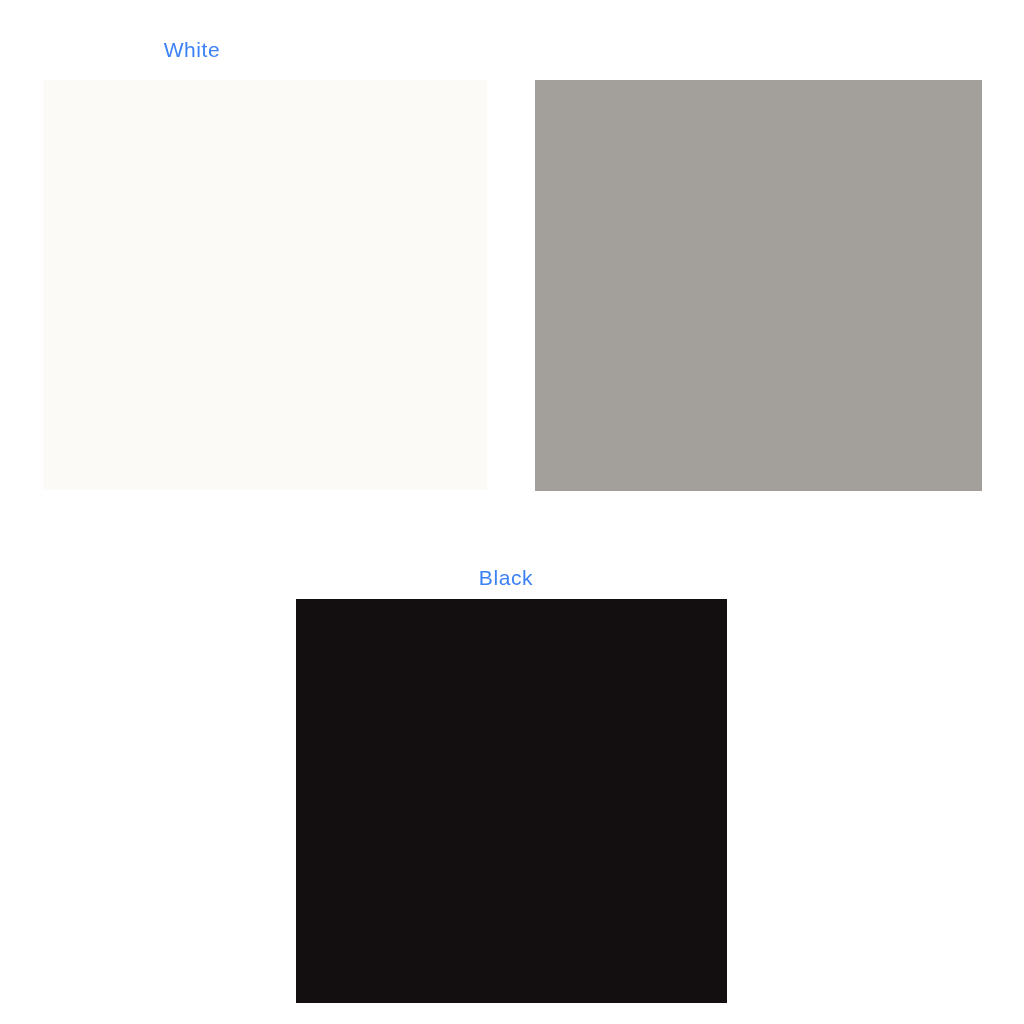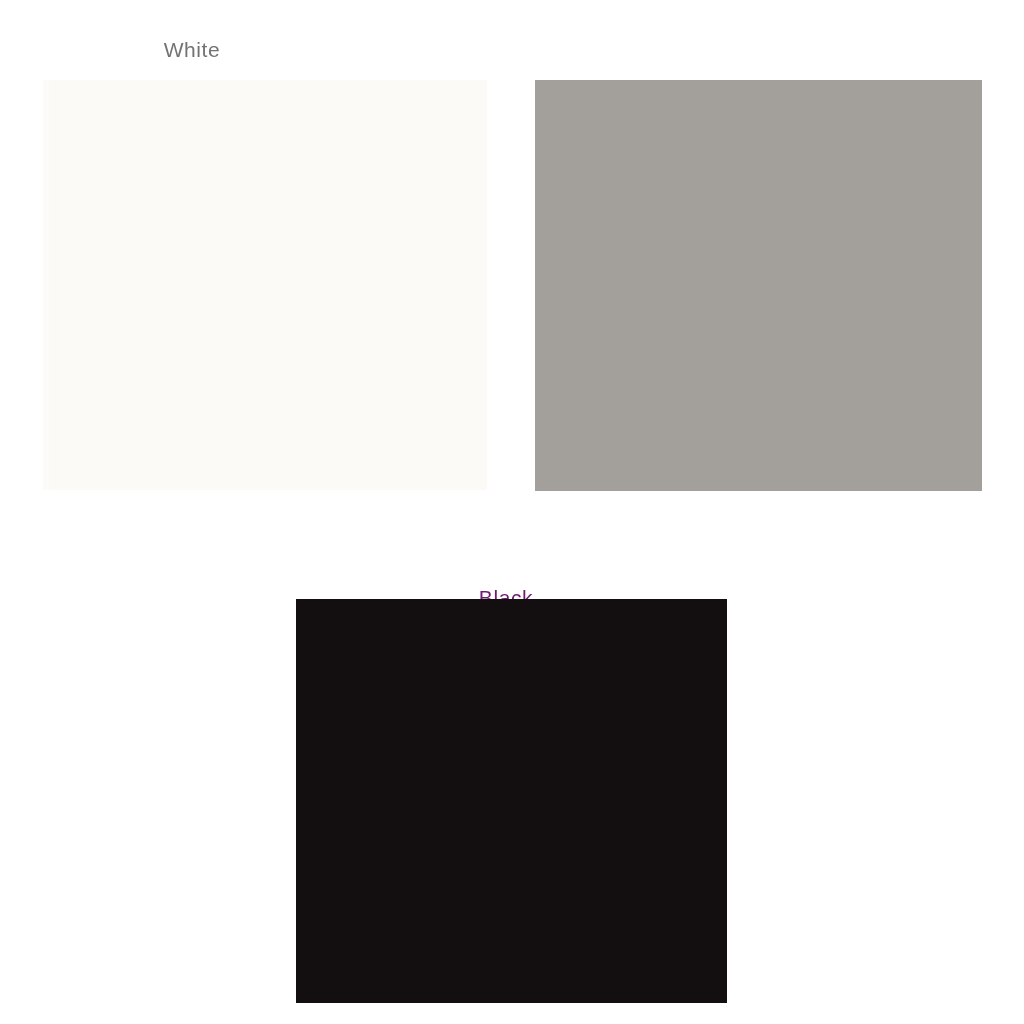--- a/index.html
+++ b/index.html
@@ -85,26 +85,26 @@
     left: 40px; top: 35px;
     width: 431px; height: 404px;
   }
 </style>
 </head>
 <body style="background: rgb(255, 255, 255);">
 
 <div id="swatch-board">
 
   <div class="swatch-cell" id="cell-white">
-    <div class="swatch-label" id="label-white" style="color: #737373;">White</div>
+    <div class="swatch-label" id="label-white" style="color: #3b82f6;">White</div>
     <div class="swatch-chip textured" id="chip-white" style="background: rgb(251, 250, 246);"></div>
   </div>
 
   <div class="swatch-cell" id="cell-grey">
     <div class="swatch-chip" id="chip-grey" style="background: rgb(163, 160, 155);"></div>
   </div>
 
   <div class="swatch-cell" id="cell-black">
-    <div class="swatch-label" id="label-black" style="color: #701a75; margin-top: 20px;">Black</div>
+    <div class="swatch-label" id="label-black" style="color: #3b82f6;">Black</div>
     <div class="swatch-chip" id="chip-black" style="background: rgb(19, 15, 16);"></div>
   </div>
 
 </div>
 
 </body></html>

